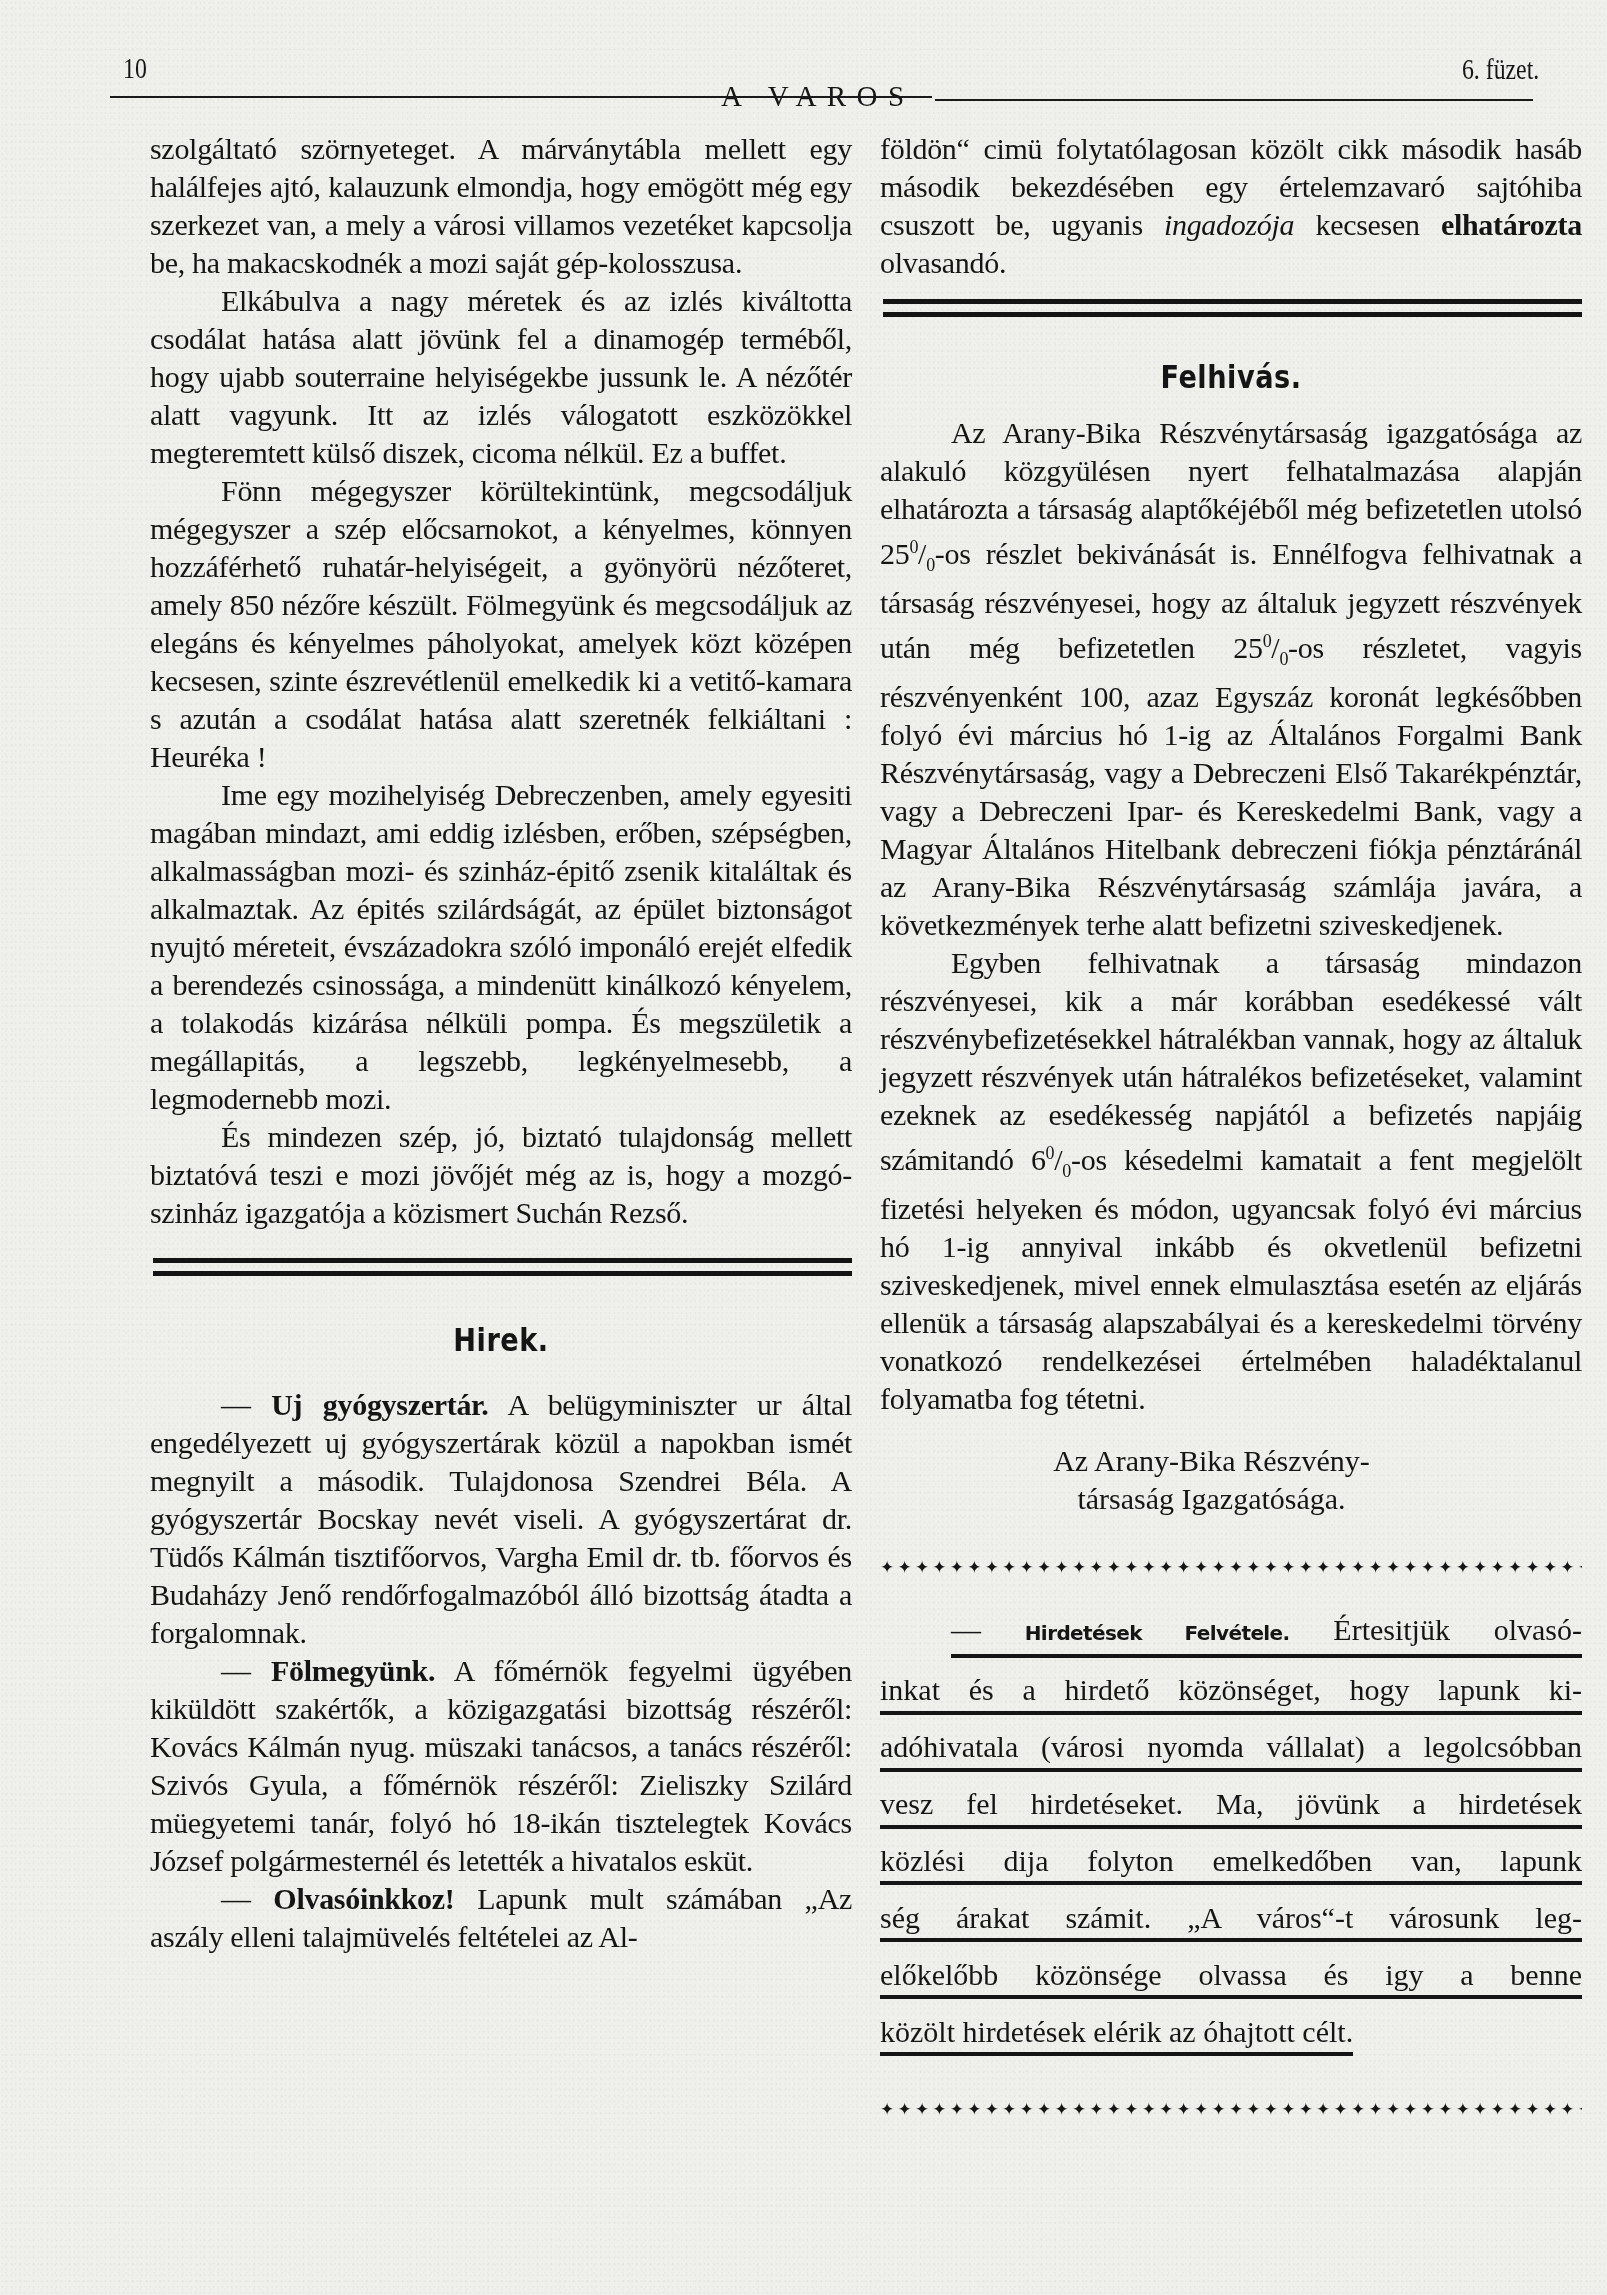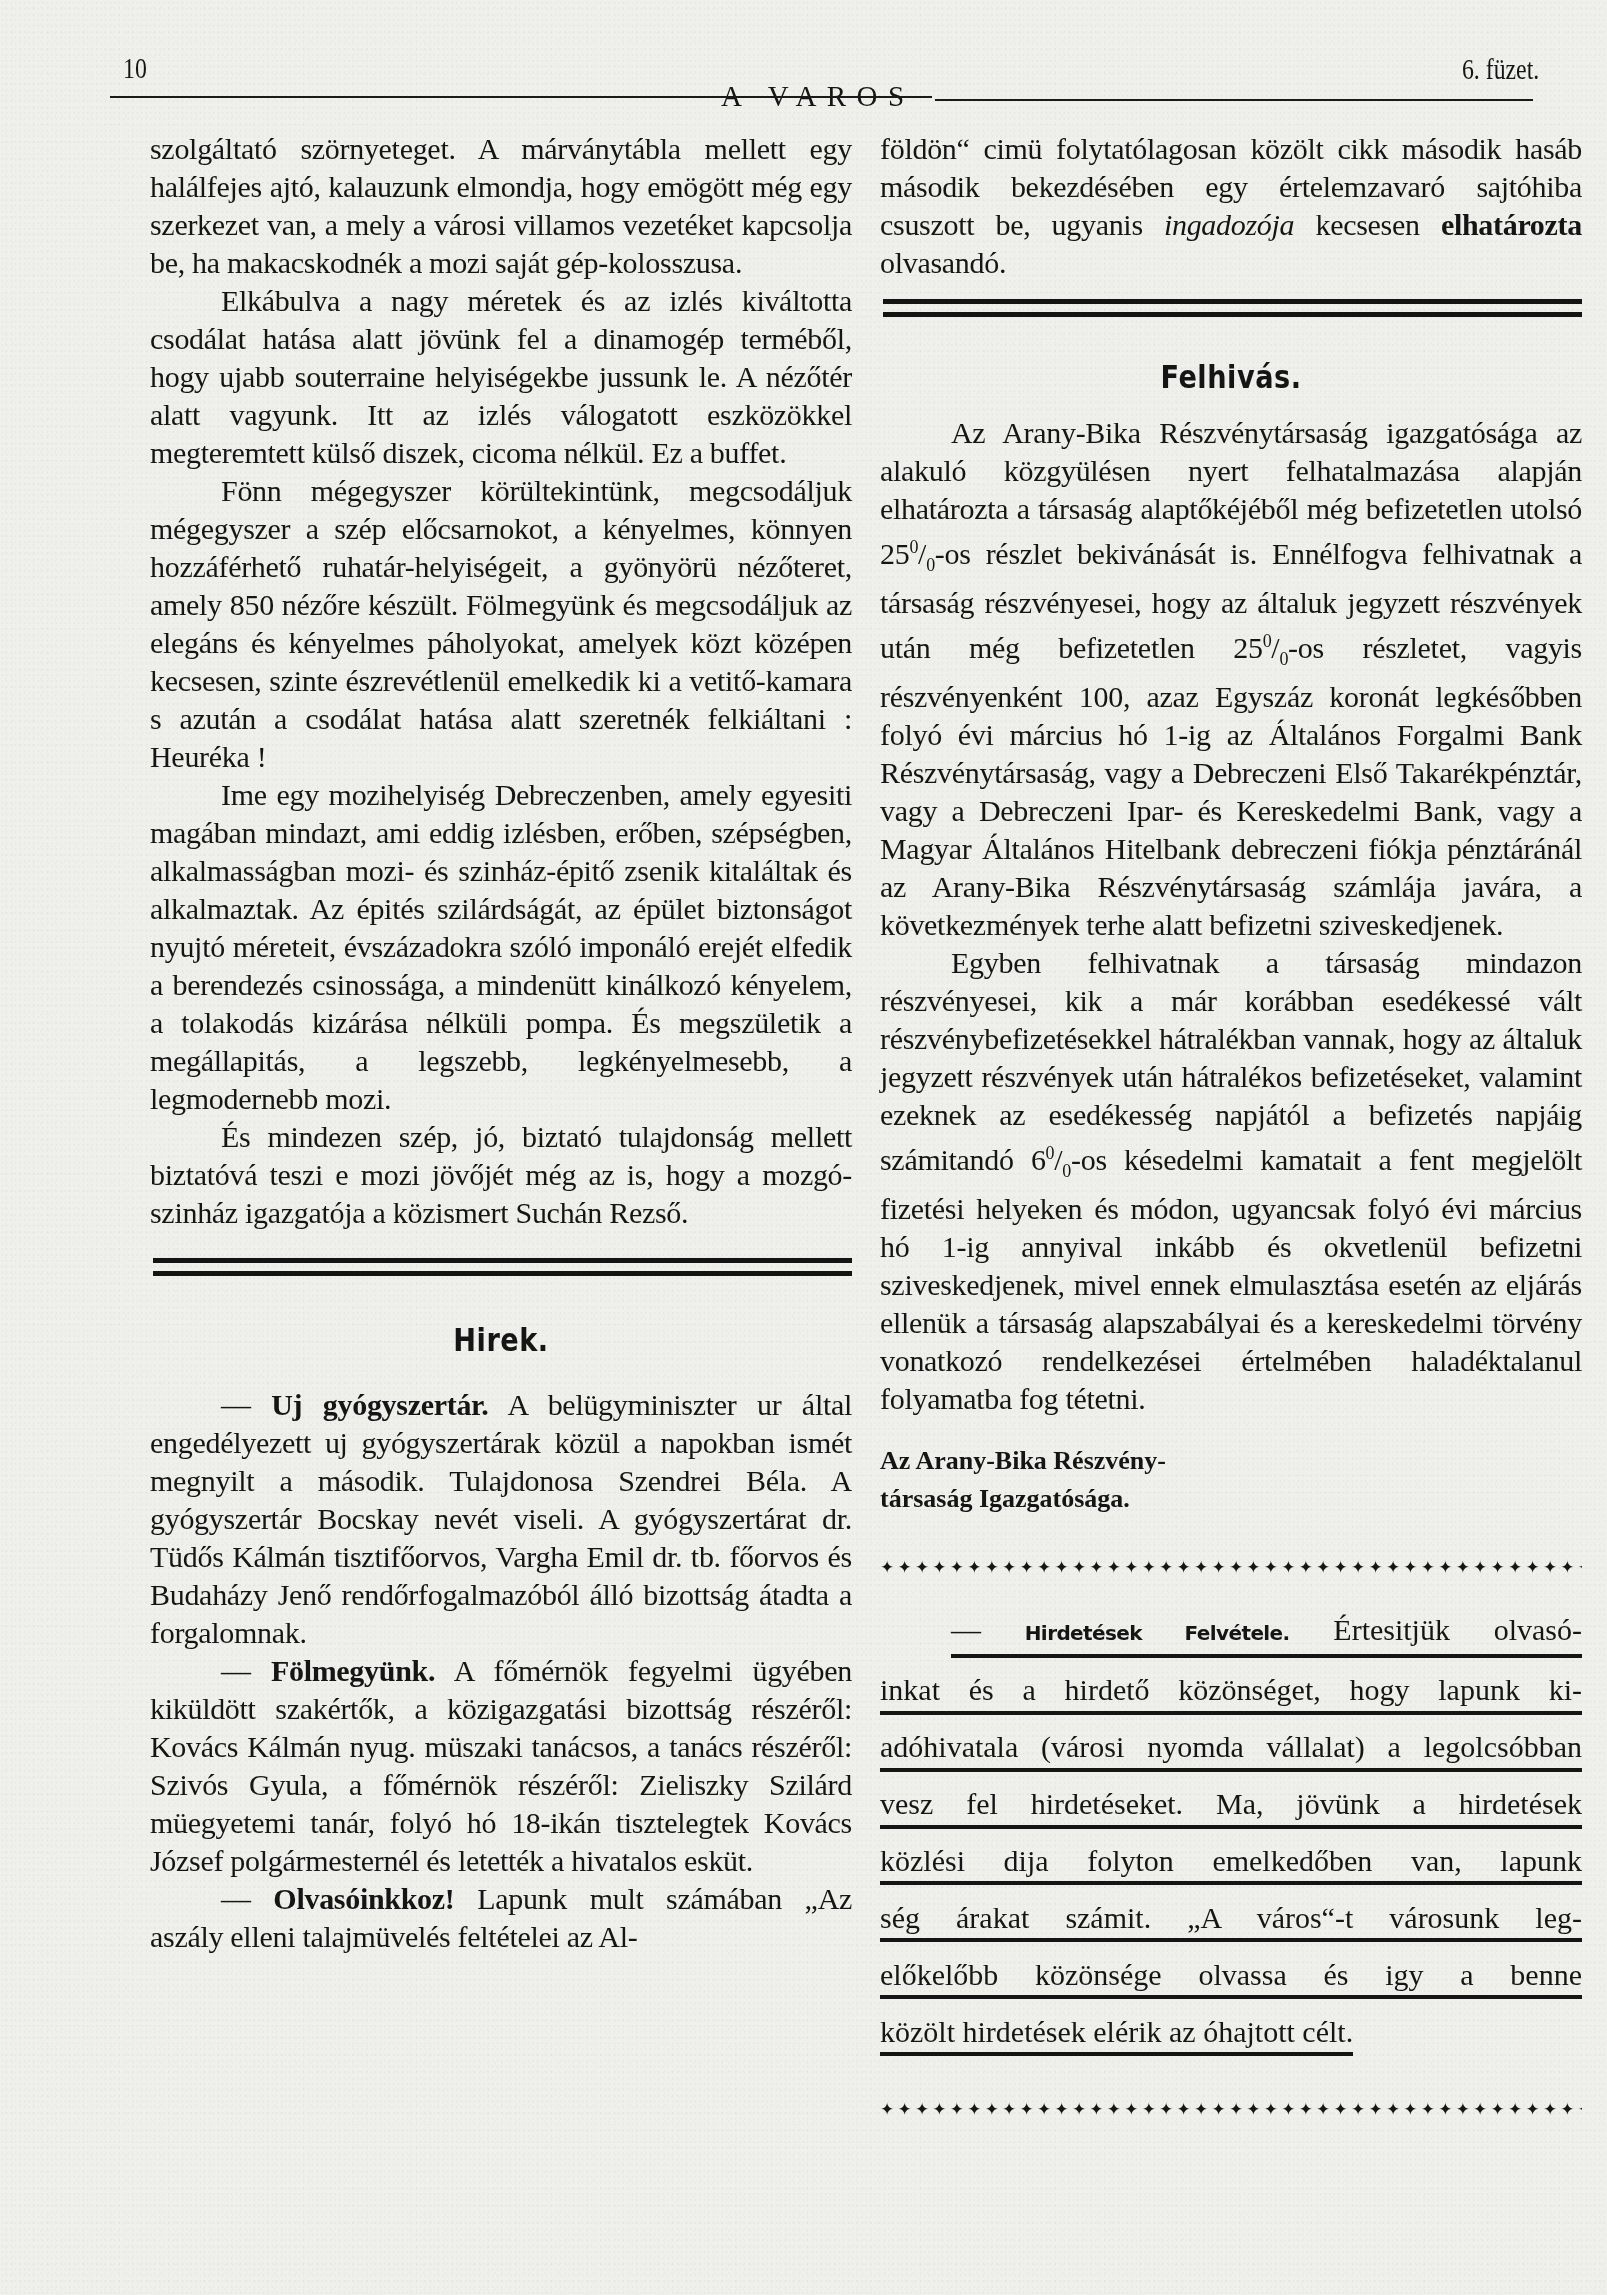--- a/index.html
+++ b/index.html
@@ -41,21 +41,21 @@
   .dbl-rule::before, .dbl-rule::after {
     content:""; position:absolute; left:0; right:0; height:4.5px; background:#141414;
   }
   .dbl-rule::before { top:0; }
   .dbl-rule::after { top:13px; }
 
   .section-title {
     text-align:center; font-family:"DejaVu Sans",sans-serif; font-weight:bold;
     font-size:32px; letter-spacing:0.6px; transform:scaleX(0.85);
   }
-  .signature { text-align:left; font-weight:bold; font-size:26px; line-height:38px; padding-right:39px; }
+  .signature { text-align:center; font-weight:normal; font-size:30px; line-height:38px; padding-right:39px; }
   .diamonds {
     font-family:"DejaVu Sans",sans-serif; font-size:17px; letter-spacing:3.2px; white-space:nowrap; overflow:hidden;
     color:#151515; line-height:19.5px;
   }
   .ruled { font-size:30px; line-height:36px; }
   .ruled .ln { display:block; text-align:justify; text-align-last:justify; border-bottom:4.5px solid #151515; padding-bottom:2.6px; margin-bottom:14.3px; }
   .ruled .ln.first { margin-left:71px; }
   .ruled .ln.last { text-align-last:left; display:inline-block; }
   .heading-ad { font-family:"DejaVu Sans",sans-serif; font-weight:bold; font-size:20px; letter-spacing:-0.6px; }
   .sup { font-size:18px; vertical-align:super; }

